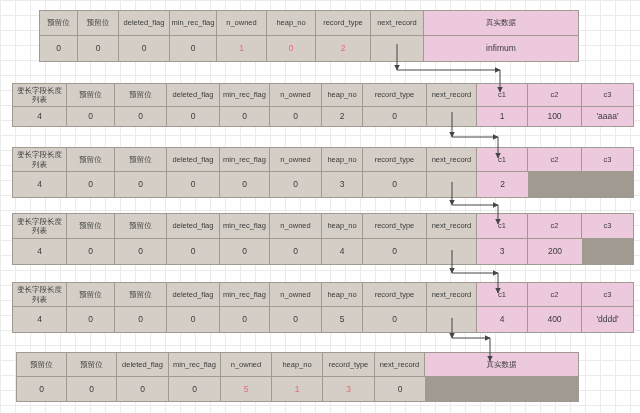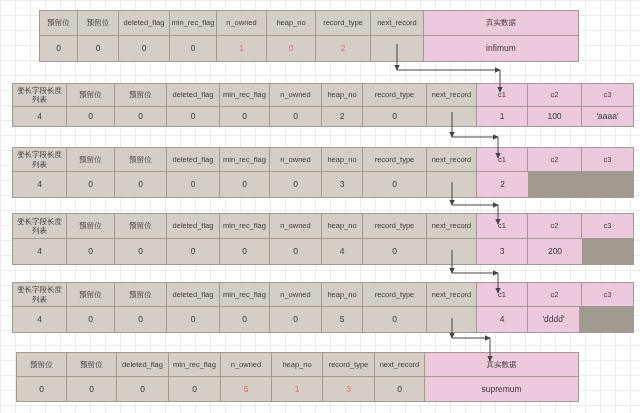--- a/index.html
+++ b/index.html
@@ -169,20 +169,21 @@
         <div class="cell" style="width: 54px; height: 25px;">4</div>
         <div class="cell" style="width: 48px; height: 25px;">0</div>
         <div class="cell" style="width: 52px; height: 25px;">0</div>
         <div class="cell" style="width: 53px; height: 25px;">0</div>
         <div class="cell" style="width: 50px; height: 25px;">0</div>
         <div class="cell" style="width: 52px; height: 25px;">0</div>
         <div class="cell" style="width: 41px; height: 25px;">5</div>
         <div class="cell" style="width: 64px; height: 25px;">0</div>
         <div class="cell" style="width: 50px; height: 25px;"></div>
         <div class="cell pink" style="width: 51px; height: 25px;">4</div>
+        <div class="cell pink" style="width: 54px; height: 25px;">400</div>
         <div class="cell pink" style="width: 51px; height: 25px;">'dddd'</div>
       </div>
     </div>
     <div class="tbl" style="left: 16px; top: 352px;">
       <div class="row hrow">
         <div class="cell" style="width: 50px; height: 24px;">预留位</div>
         <div class="cell" style="width: 50px; height: 24px;">预留位</div>
         <div class="cell" style="width: 52px; height: 24px;">deleted_flag</div>
         <div class="cell" style="width: 52px; height: 24px;">min_rec_flag</div>
         <div class="cell" style="width: 51px; height: 24px;">n_owned</div>
@@ -193,21 +194,20 @@
       </div>
       <div class="row vrow">
         <div class="cell" style="width: 50px; height: 24px;">0</div>
         <div class="cell" style="width: 50px; height: 24px;">0</div>
         <div class="cell" style="width: 52px; height: 24px;">0</div>
         <div class="cell" style="width: 52px; height: 24px;">0</div>
         <div class="cell red" style="width: 51px; height: 24px;">5</div>
         <div class="cell red" style="width: 51px; height: 24px;">1</div>
         <div class="cell red" style="width: 52px; height: 24px;">3</div>
         <div class="cell" style="width: 50px; height: 24px;">0</div>
-        <div class="cell pink" style="width: 153px; height: 24px;">supremum</div>
       </div>
     </div>
     <svg id="arrows" viewBox="0 0 640 413" xmlns="http://www.w3.org/2000/svg">
     <defs>
       <marker id="ah" markerWidth="7" markerHeight="7" refX="5.5" refY="3" orient="auto">
         <path d="M0,0 L6,3 L0,6 Z"></path>
       </marker>
     </defs>
   <g>
         <line x1="397" y1="44" x2="397" y2="70" marker-end="url(#ah)"></line>

